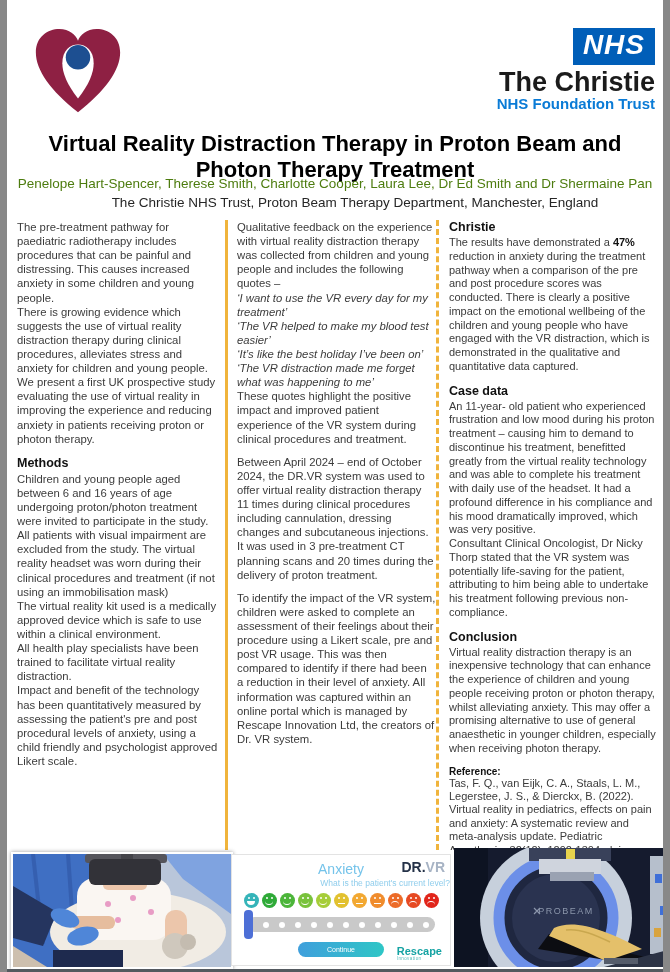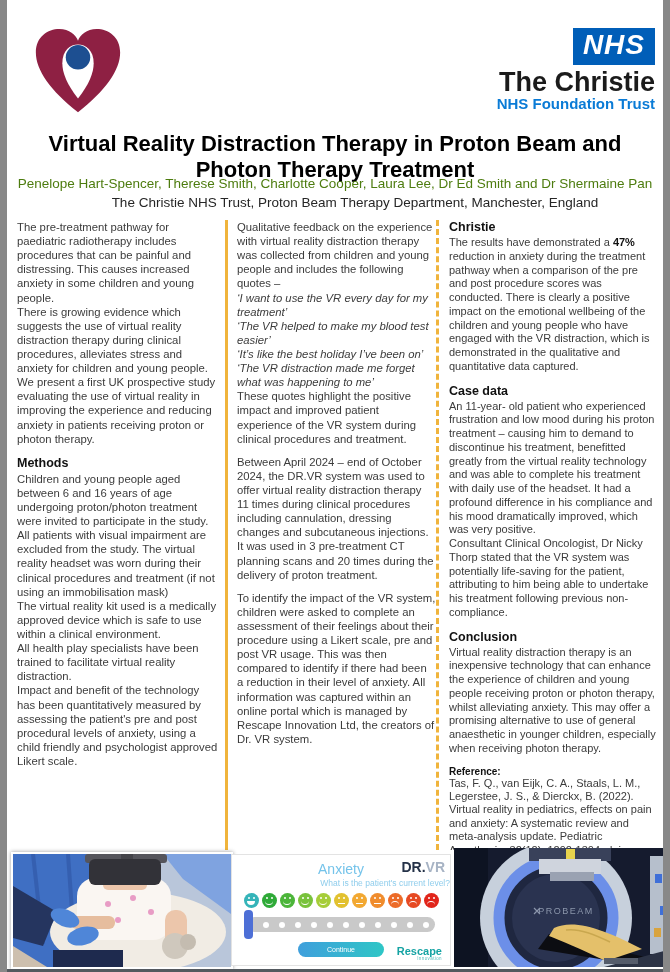--- a/index.html
+++ b/index.html
@@ -56,21 +56,21 @@
   .neutral .mouth{width:7px;left:4px;bottom:4px;border-bottom:1.5px solid #fff;}
   .frown .mouth{bottom:2px;border-top:1.5px solid #fff;border-radius:8px 8px 0 0;}
   .slider{position:relative;margin:9px auto 0 auto;width:188px;height:15px;background:#c9c9c9;border-radius:8px;}
   .handle{position:absolute;left:-3px;top:-7px;width:9px;height:29px;background:#4d6fd6;border-radius:4px;}
   .dots{position:absolute;left:16px;right:6px;top:0;bottom:0;display:flex;align-items:center;
         justify-content:space-between;}
   .dot{display:block;width:6px;height:6px;border-radius:50%;background:#fff;}
   .continue{display:block;margin:10px auto 0 auto;width:86px;height:15px;border:none;border-radius:8px;
             background:linear-gradient(90deg,#3f9fdc,#2ec6c6);color:#fff;font-size:7px;
             font-family:"Liberation Sans",sans-serif;cursor:pointer;}
-  .rescape{position:absolute;right:8px;bottom:4px;text-align:right;color:#15a3a3;
+  .rescape{position:absolute;right:8px;bottom:4px;text-align:left;color:#15a3a3;
            font-size:11px;font-weight:bold;line-height:1;}
   .rescape small{display:block;font-size:4.5px;font-weight:normal;color:#56bdbd;letter-spacing:.4px;}
 </style>
 </head>
 <body>
 
 <div class="page">
 
   <div class="christie-logo">
     <svg viewBox="0 0 100 100">

